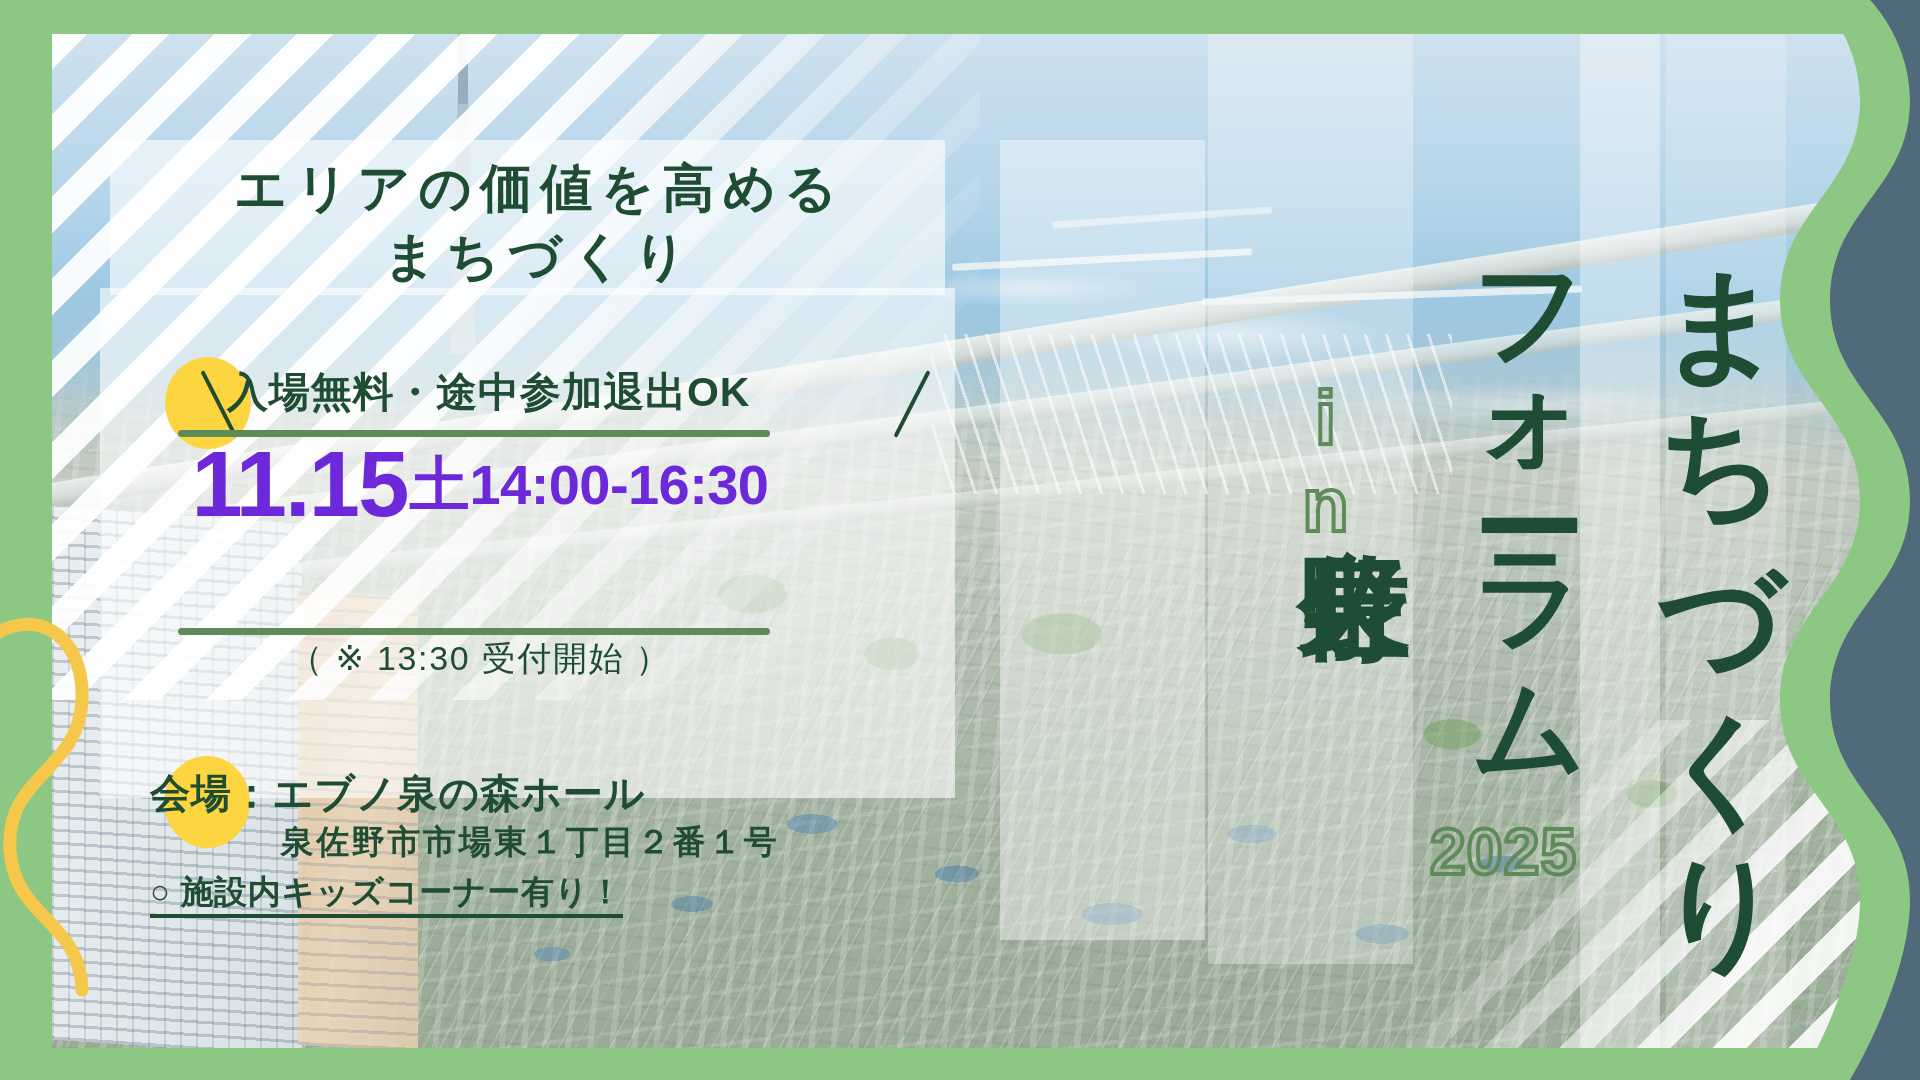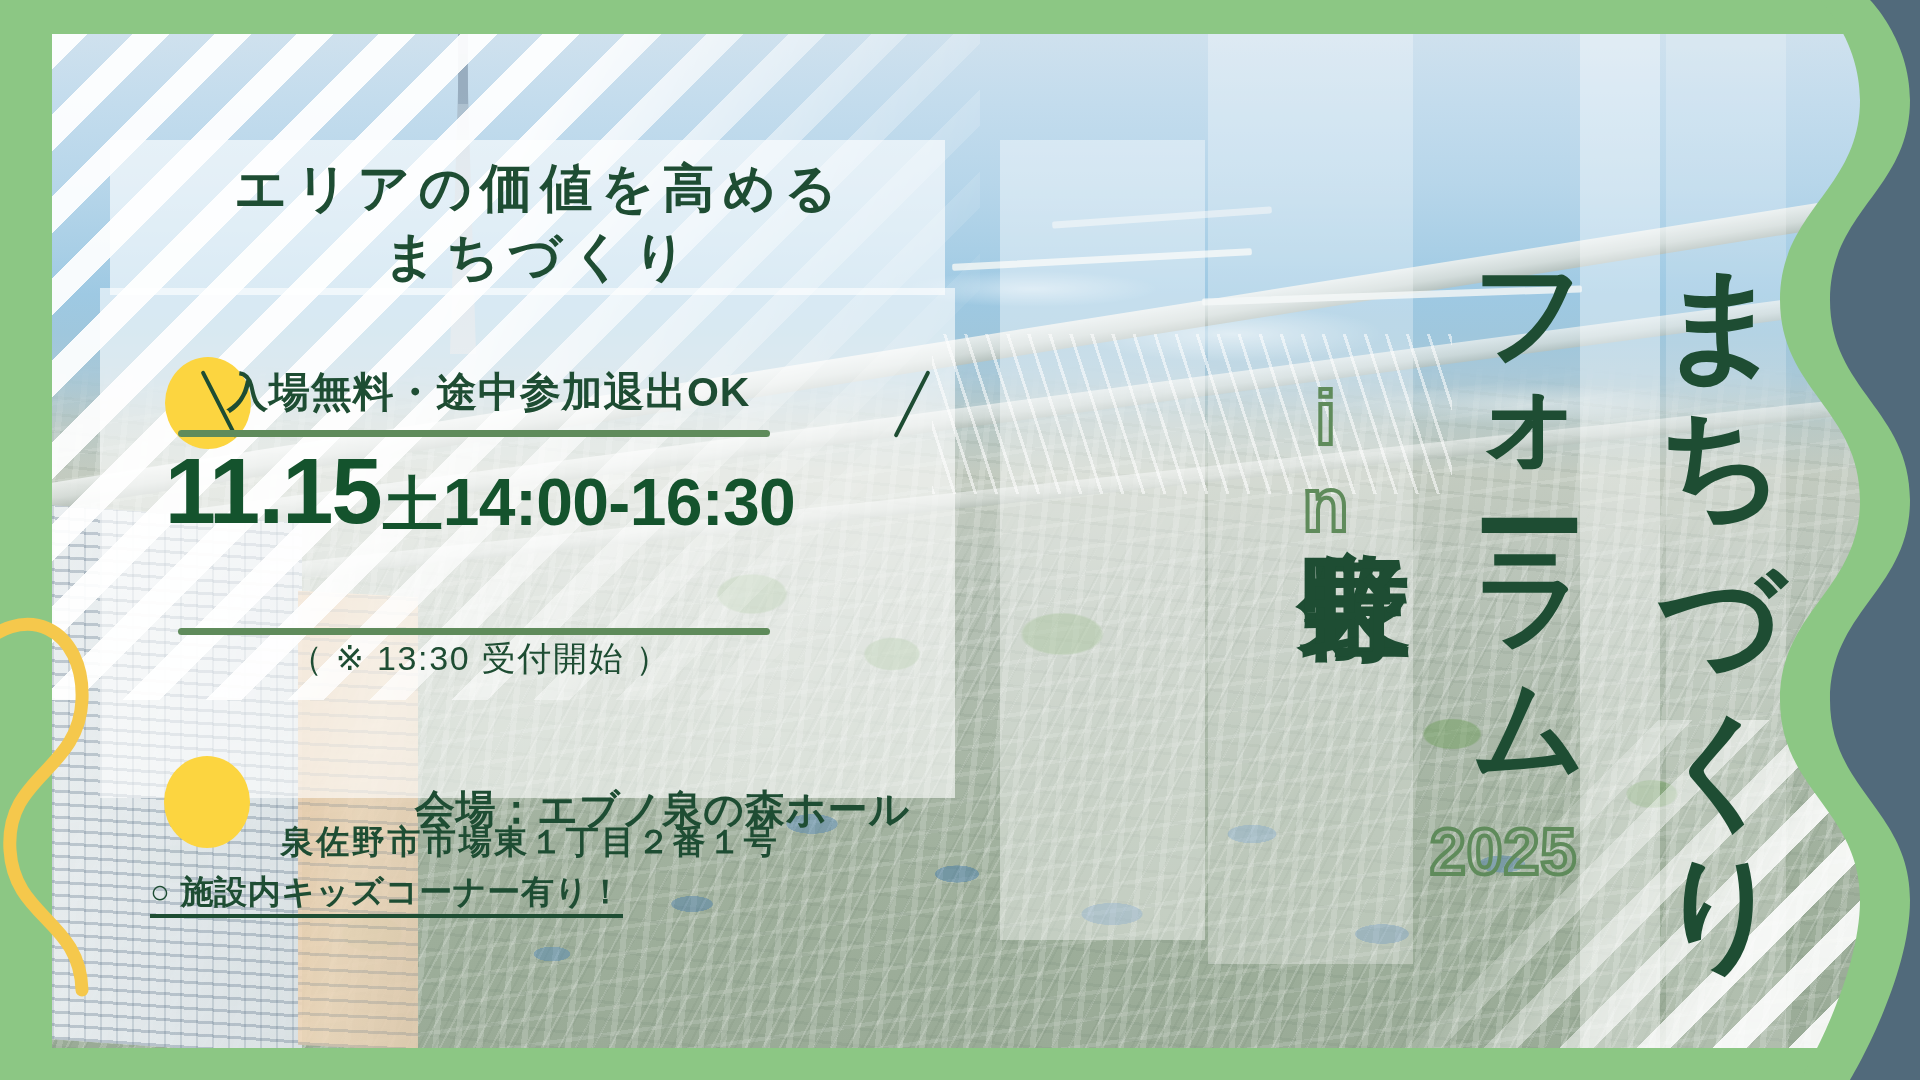--- a/index.html
+++ b/index.html
@@ -203,41 +203,41 @@
   }
 
   .rule {
     position:absolute; background:#5f8b5b; height:7px; border-radius:4px;
   }
   .rule-top { left:178px; top:430px; width:592px; }
   .rule-bot { left:178px; top:628px; width:592px; }
 
   .dateline {
     position:absolute; left:170px; top:435px; width:620px; height:100px;
-    display:flex; align-items:flex-end; justify-content:center;
-    color:#14532d; white-space:nowrap;
+    display:flex; align-items:center; justify-content:center;
+    color:#6d28d9; white-space:nowrap;
   }
   .d-day  { font-size:92px; font-weight:700; letter-spacing:-.02em; line-height:.95; }
   .d-dow  { font-size:60px; font-weight:700; line-height:1; margin-left:2px; }
-  .d-time { font-size:66px; font-weight:700; line-height:1; margin-left:0; letter-spacing:-.01em; }
+  .d-time { font-size:56px; font-weight:700; line-height:1; margin-left:0; letter-spacing:-.01em; }
 
   .recep {
     position:absolute; left:170px; top:636px; width:620px;
     text-align:center; color:#1e4d33;
     font-size:34px; font-weight:400; letter-spacing:.05em;
   }
 
   .venue-block { position:absolute; left:150px; top:605px; width:800px; }
   .venue-dot {
     position:absolute; left:14px; top:4px; width:86px; height:92px;
     background:#fcd540; border-radius:50%;
   }
   .venue-1 {
-    position:absolute; left:0; top:30px; width:760px;
-    text-align:right; color:#1e4d33; font-size:40px; font-weight:700; letter-spacing:.02em;
+    position:absolute; left:0; top:14px; width:760px;
+    text-align:left; color:#1e4d33; font-size:40px; font-weight:700; letter-spacing:.02em;
   }
   .venue-2 {
     position:absolute; left:0; top:68px; width:760px;
     text-align:center; color:#1e4d33; font-size:33px; font-weight:700; letter-spacing:.08em;
   }
   .venue-3 {
     position:absolute; left:0; top:118px; width:760px;
     color:#1e4d33; font-size:33px; font-weight:700; letter-spacing:.02em;
   }
   .venue-3 span { border-bottom:4px solid #1e4d33; padding-bottom:4px; }

